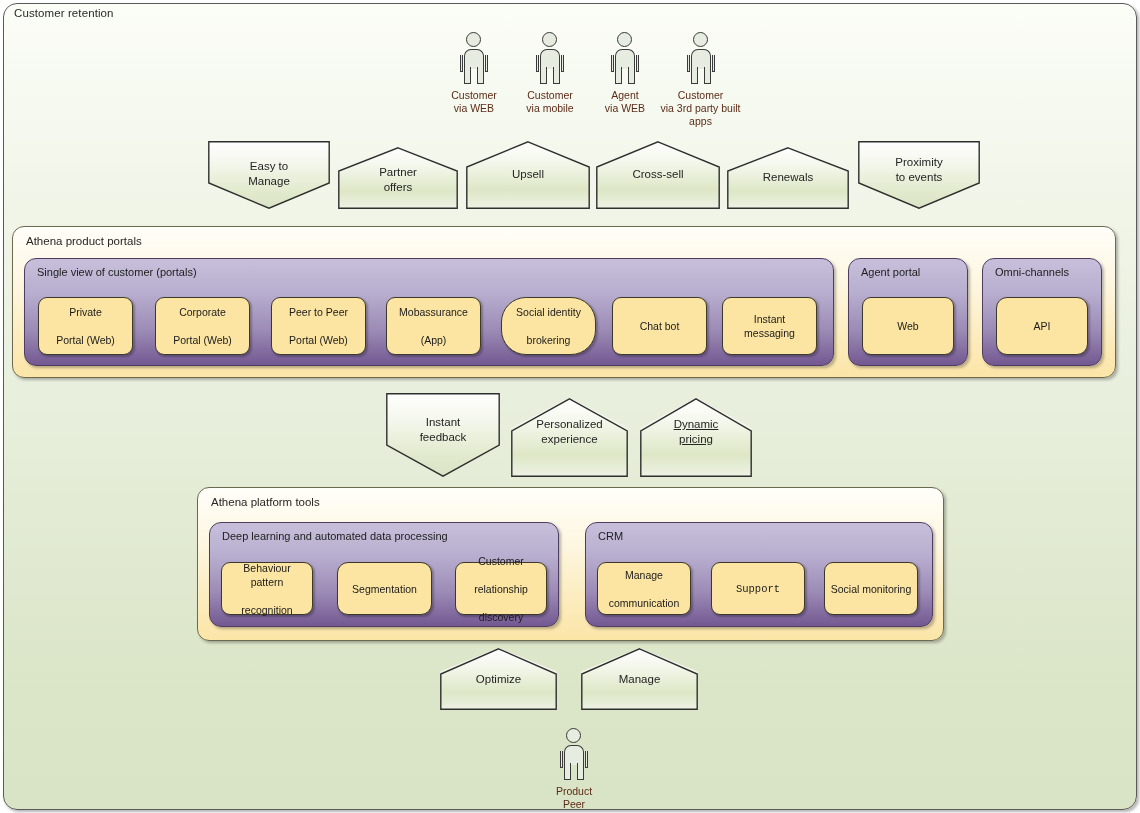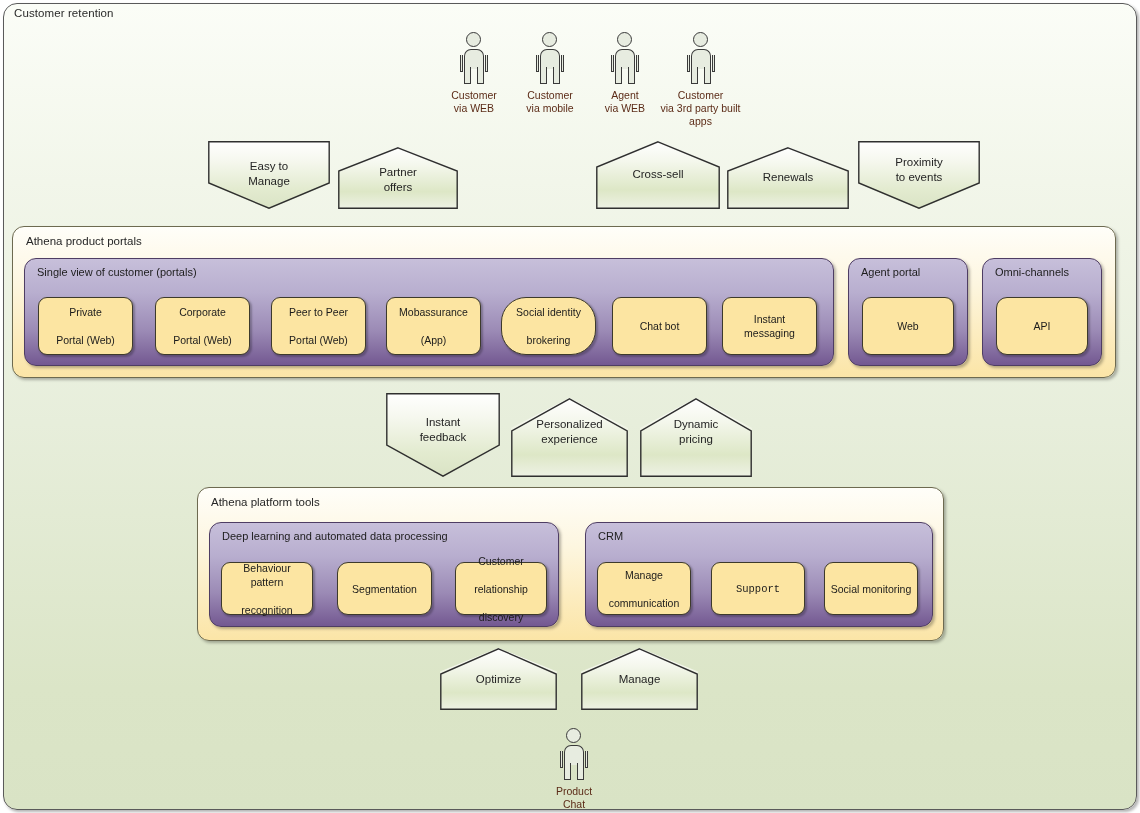--- a/index.html
+++ b/index.html
@@ -202,20 +202,29 @@
     <div class="shape"></div>
     <svg viewBox="0 0 120 62" preserveAspectRatio="none">
       <polygon points="60,0.8 119.2,24 119.2,61.2 0.8,61.2 0.8,24" fill="none" stroke="#2f2f2f" stroke-width="1.4"></polygon>
     </svg>
     <div class="ptext" style="top:18px;">
       <div>Partner</div>
       <div>offers</div>
     </div>
   </div>
 
+  <div class="pent up" style="left:466px;top:141px;width:124px;height:68px;">
+    <div class="shape"></div>
+    <svg viewBox="0 0 124 68" preserveAspectRatio="none">
+      <polygon points="62,0.8 123.2,26 123.2,67.2 0.8,67.2 0.8,26" fill="none" stroke="#2f2f2f" stroke-width="1.4"></polygon>
+    </svg>
+    <div class="ptext" style="top:26px;">
+      <div>Upsell</div>
+    </div>
+  </div>
 
   <div class="pent up" style="left:596px;top:141px;width:124px;height:68px;">
     <div class="shape"></div>
     <svg viewBox="0 0 124 68" preserveAspectRatio="none">
       <polygon points="62,0.8 123.2,26 123.2,67.2 0.8,67.2 0.8,26" fill="none" stroke="#2f2f2f" stroke-width="1.4"></polygon>
     </svg>
     <div class="ptext" style="top:26px;">
       <div>Cross-sell</div>
     </div>
   </div>
@@ -327,21 +336,21 @@
       <div>Personalized</div>
       <div>experience</div>
     </div>
   </div>
 
   <div class="pent up" style="left:640px;top:398px;width:112px;height:79px;">
     <div class="shape"></div>
     <svg viewBox="0 0 112 79" preserveAspectRatio="none">
       <polygon points="56,0.8 111.2,33 111.2,78.2 0.8,78.2 0.8,33" fill="none" stroke="#2f2f2f" stroke-width="1.4"></polygon>
     </svg>
-    <div class="ptext" style="top:19px;">
+    <div class="ptext" style="top:19px;text-decoration:underline;">
       <div>Dynamic</div>
       <div>pricing</div>
     </div>
   </div>
 
   <div class="ycontainer" style="left:197px;top:487px;width:747px;height:154px;">
     <div class="ctitle">Athena platform tools</div>
   </div>
 
   <div class="pcontainer" style="left:209px;top:522px;width:350px;height:105px;">
@@ -412,17 +421,17 @@
       <div class="body">
         <div class="armL"></div>
         <div class="armR"></div>
         <div class="torso"></div>
         <div class="legL"></div>
         <div class="legR"></div>
       </div>
     </div>
     <div class="alabel">
       <div>Product</div>
-      <div>Chat</div>
+      <div>Peer</div>
     </div>
   </div>
 
 </div>
 
 </body></html>

